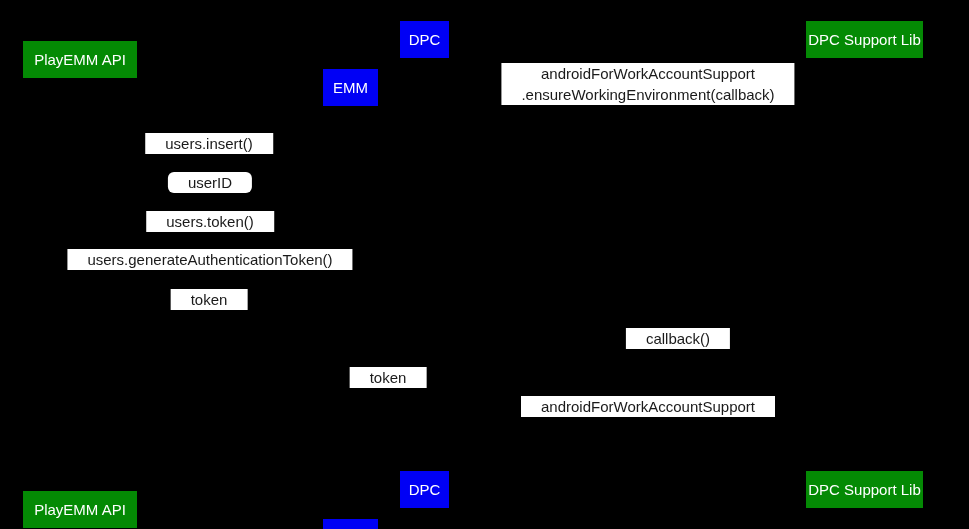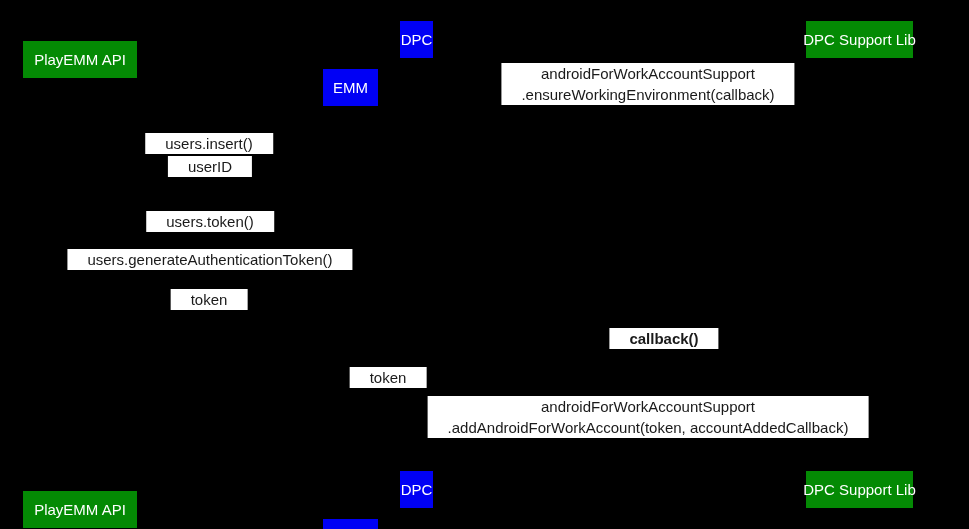--- a/index.html
+++ b/index.html
@@ -27,22 +27,22 @@
     box-sizing: border-box;
   }
   .actor.green { background: var(--green, #048a04); }
   .actor.blue  { background: var(--blue, #0000ff); }
 
   .row-top .actor    { top: 21px; }
   .row-bottom .actor { top: 471px; }
 
   .actor.playemm { left: 23px;  width: 114px; margin-top: 20px; }
   .actor.emm     { left: 323px; width: 55px; margin-top: 48px; }
-  .actor.dpc     { left: 400px; width: 33px; text-align: right; }
-  .actor.dpclib  { left: 806px; width: 107px; }
+  .actor.dpc     { left: 400px; width: 49px; text-align: right; }
+  .actor.dpclib  { left: 806px; width: 117px; }
 
   
   .lifeline {
     position: absolute;
     top: 58px;
     height: 413px;
     width: 1px;
     background: #000;
   }
   .lifeline.l-playemm { left: 68px; }
@@ -58,25 +58,25 @@
     font-size: 15px;
     line-height: 21px;
     padding: 0 20px;
     text-align: center;
     white-space: nowrap;
   }
   .msg span { display: block; }
 
   .msg.m1 { left: 648px; top: 63px; }
   .msg.m2 { left: 209px; top: 133px; }
-  .msg.m3 { left: 210px; top: 156px; }
+  .msg.m3 { left: 210px; top: 172px; border-radius: 6px; }
   .msg.m4 { left: 210px; top: 211px; }
   .msg.m5 { left: 210px; top: 249px; }
   .msg.m6 { left: 209px; top: 289px; }
-  .msg.m7 { left: 664px; top: 328px; font-weight: bold; }
+  .msg.m7 { left: 678px; top: 328px; }
   .msg.m8 { left: 388px; top: 367px; }
   .msg.m9 { left: 648px; top: 396px; }
 </style>
 </head>
 <body>
 
 <div id="stage">
 
   <div class="lifeline l-playemm"></div>
   <div class="lifeline l-emm"></div>
@@ -118,21 +118,20 @@
   <div class="msg m7">
     <span>callback()</span>
   </div>
 
   <div class="msg m8">
     <span>token</span>
   </div>
 
   <div class="msg m9">
     <span>androidForWorkAccountSupport</span>
-    <span>.addAndroidForWorkAccount(token, accountAddedCallback)</span>
   </div>
 
   <div class="row-bottom">
     <div class="actor green playemm">PlayEMM API</div>
     <div class="actor blue emm">EMM</div>
     <div class="actor blue dpc">DPC</div>
     <div class="actor green dpclib">DPC Support Lib</div>
   </div>
 
 </div>

